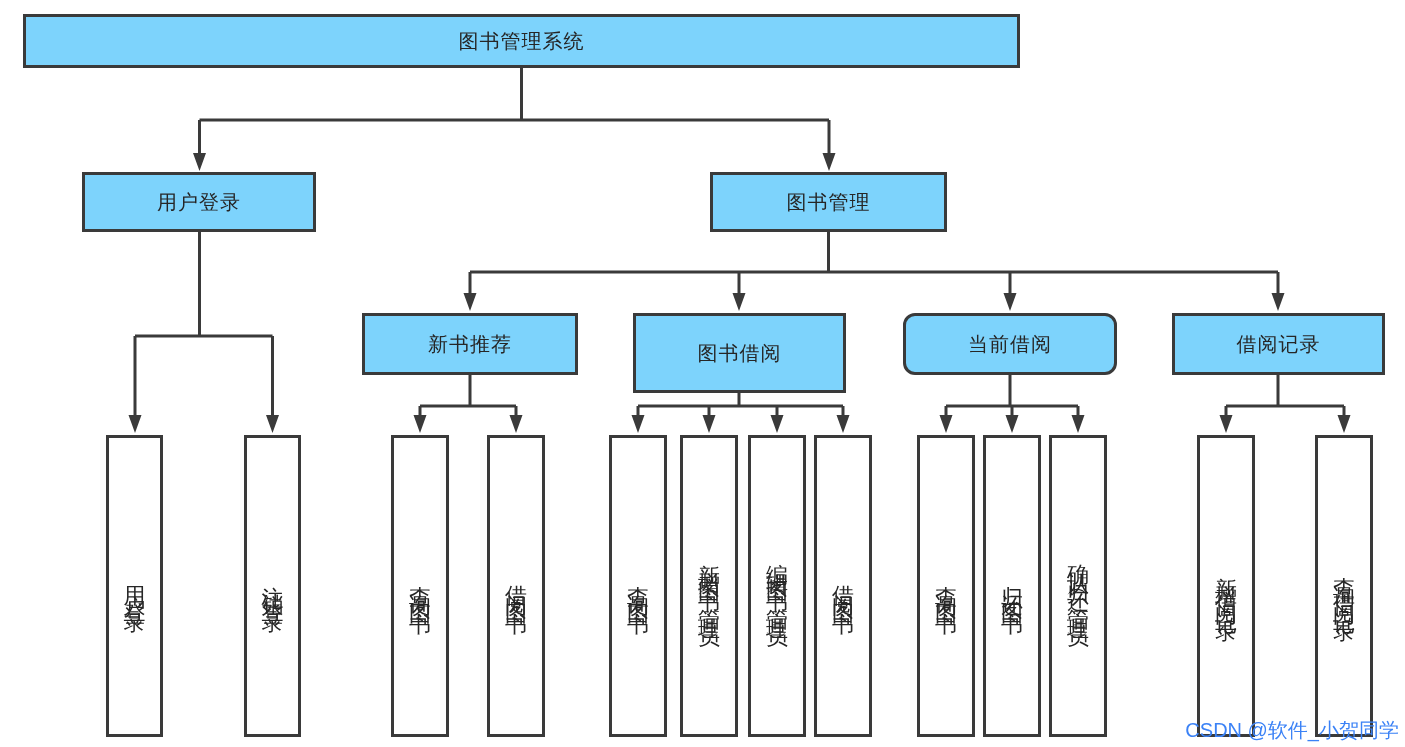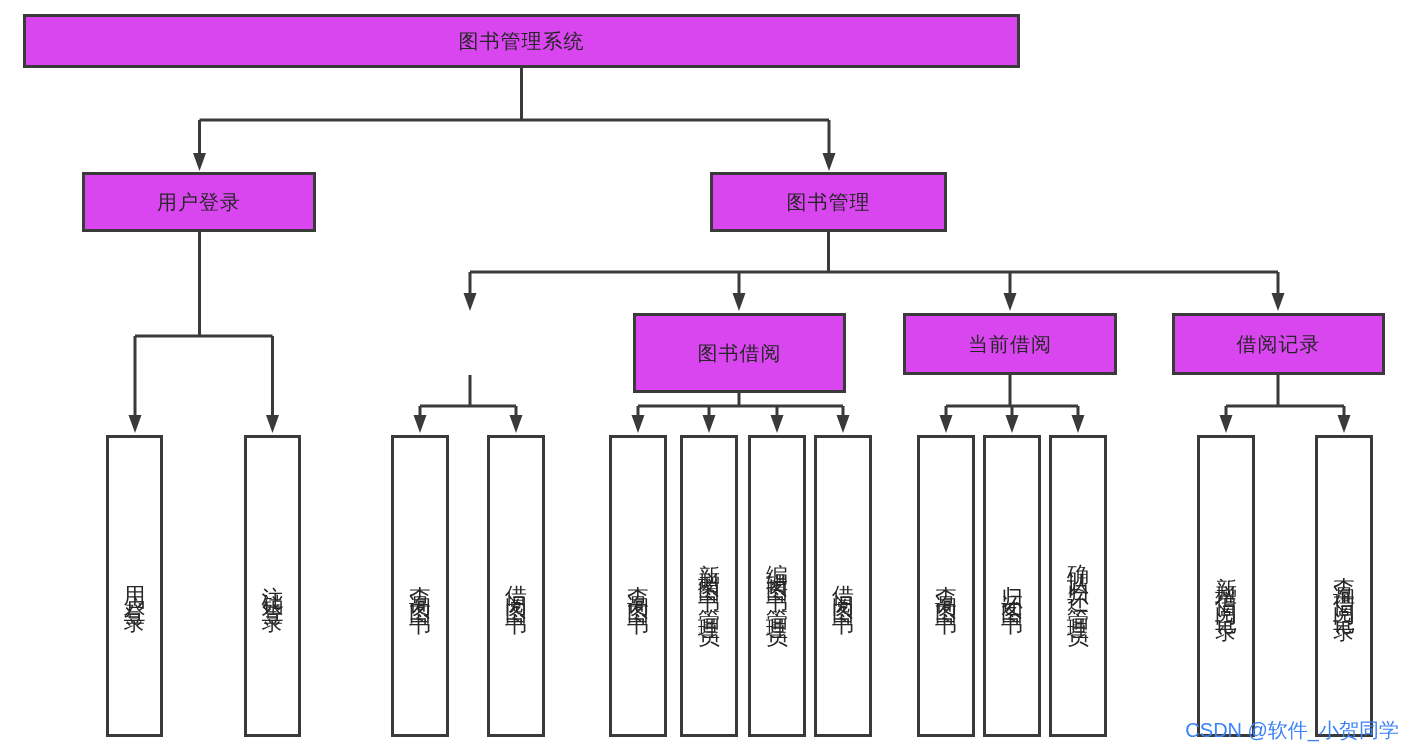--- a/index.html
+++ b/index.html
@@ -19,21 +19,21 @@
     position: absolute;
     left: 0; top: 0;
     width: 1405px; height: 747px;
   }
   .ln   { stroke: #3a3a3a; stroke-width: 3; fill: none; }
   .ah   { fill: #3a3a3a; stroke: none; }
   .hbox {
     position: absolute;
     box-sizing: border-box;
     border: 3px solid #3a3a3a;
-    background: #d946ef;
+    background: #7dd3fc;
     display: flex;
     align-items: center;
     justify-content: center;
   }
   .hbox .lbl {
     font-size: 20px;
     color: #262626;
     letter-spacing: 1px;
     white-space: nowrap;
   }
@@ -104,24 +104,27 @@
     <span class="lbl">图书管理系统</span>
   </div>
 
   <div class="hbox" style="left:82px;top:172px;width:234px;height:60px;">
     <span class="lbl">用户登录</span>
   </div>
   <div class="hbox" style="left:710px;top:172px;width:237px;height:60px;">
     <span class="lbl">图书管理</span>
   </div>
 
+  <div class="hbox" style="left:362px;top:313px;width:216px;height:62px;">
+    <span class="lbl">新书推荐</span>
+  </div>
   <div class="hbox" style="left:633px;top:313px;width:213px;height:80px;">
     <span class="lbl">图书借阅</span>
   </div>
-  <div class="hbox" style="left:903px;top:313px;width:214px;height:62px;">
+  <div class="hbox" style="left:903px;top:313px;width:214px;height:62px;border-radius:12px;">
     <span class="lbl">当前借阅</span>
   </div>
   <div class="hbox" style="left:1172px;top:313px;width:213px;height:62px;">
     <span class="lbl">借阅记录</span>
   </div>
 
   <div class="vbox" style="left:106px;width:57px;">
     <span class="lbl">用户登录</span>
   </div>
   <div class="vbox" style="left:244px;width:57px;">

